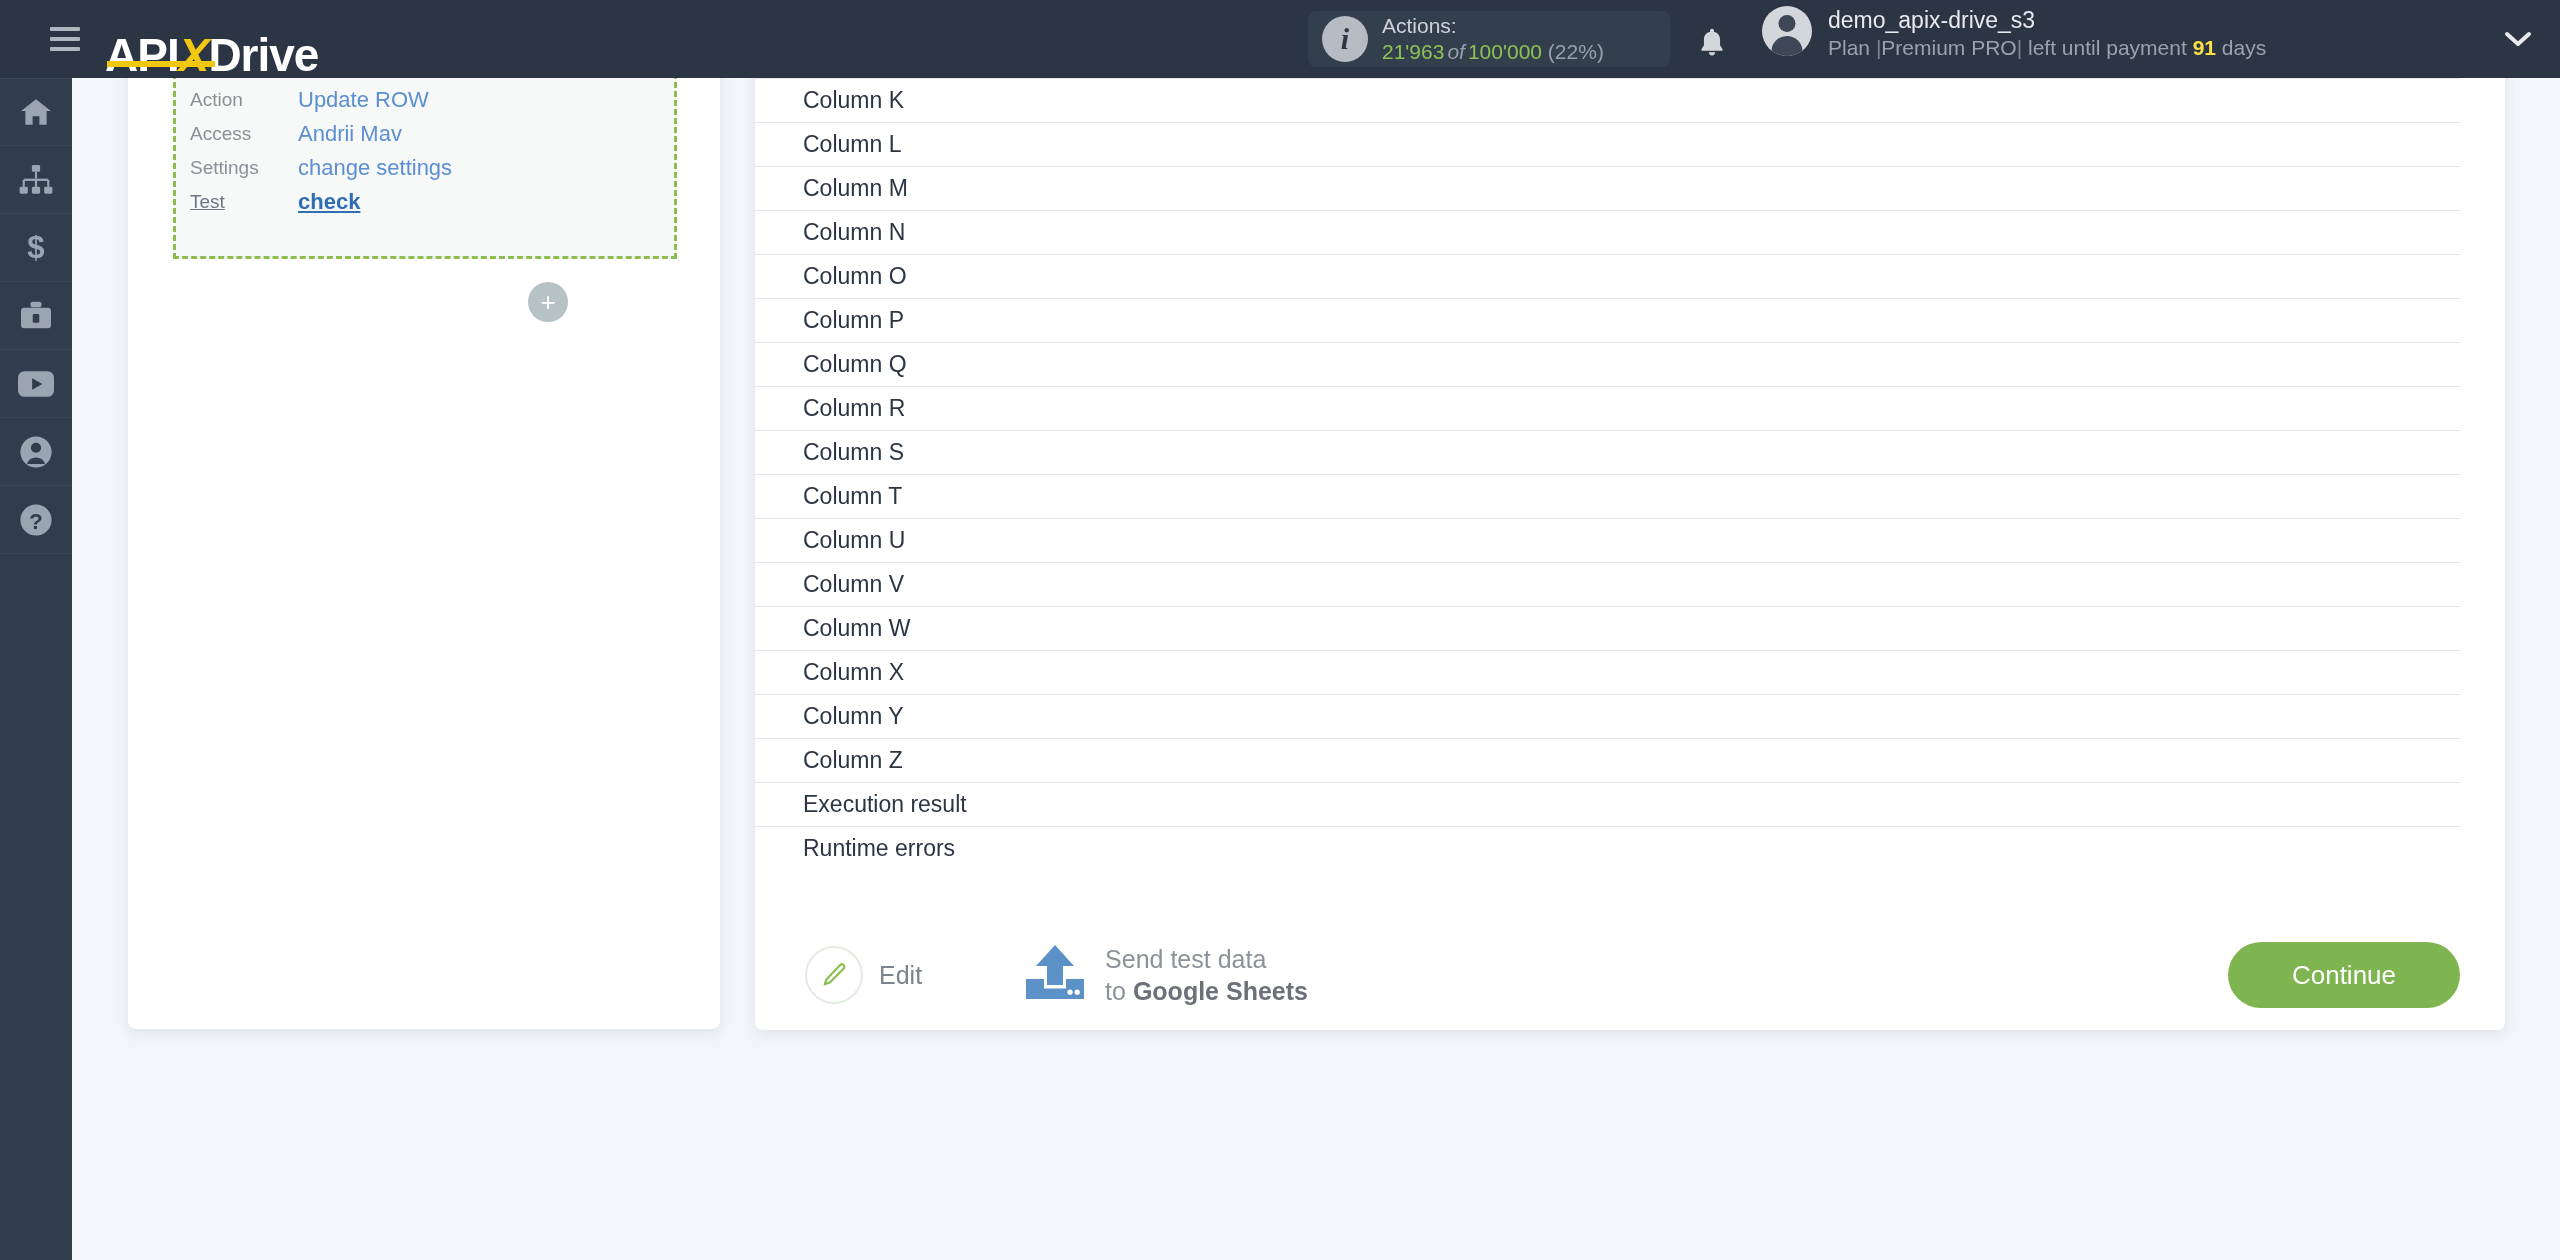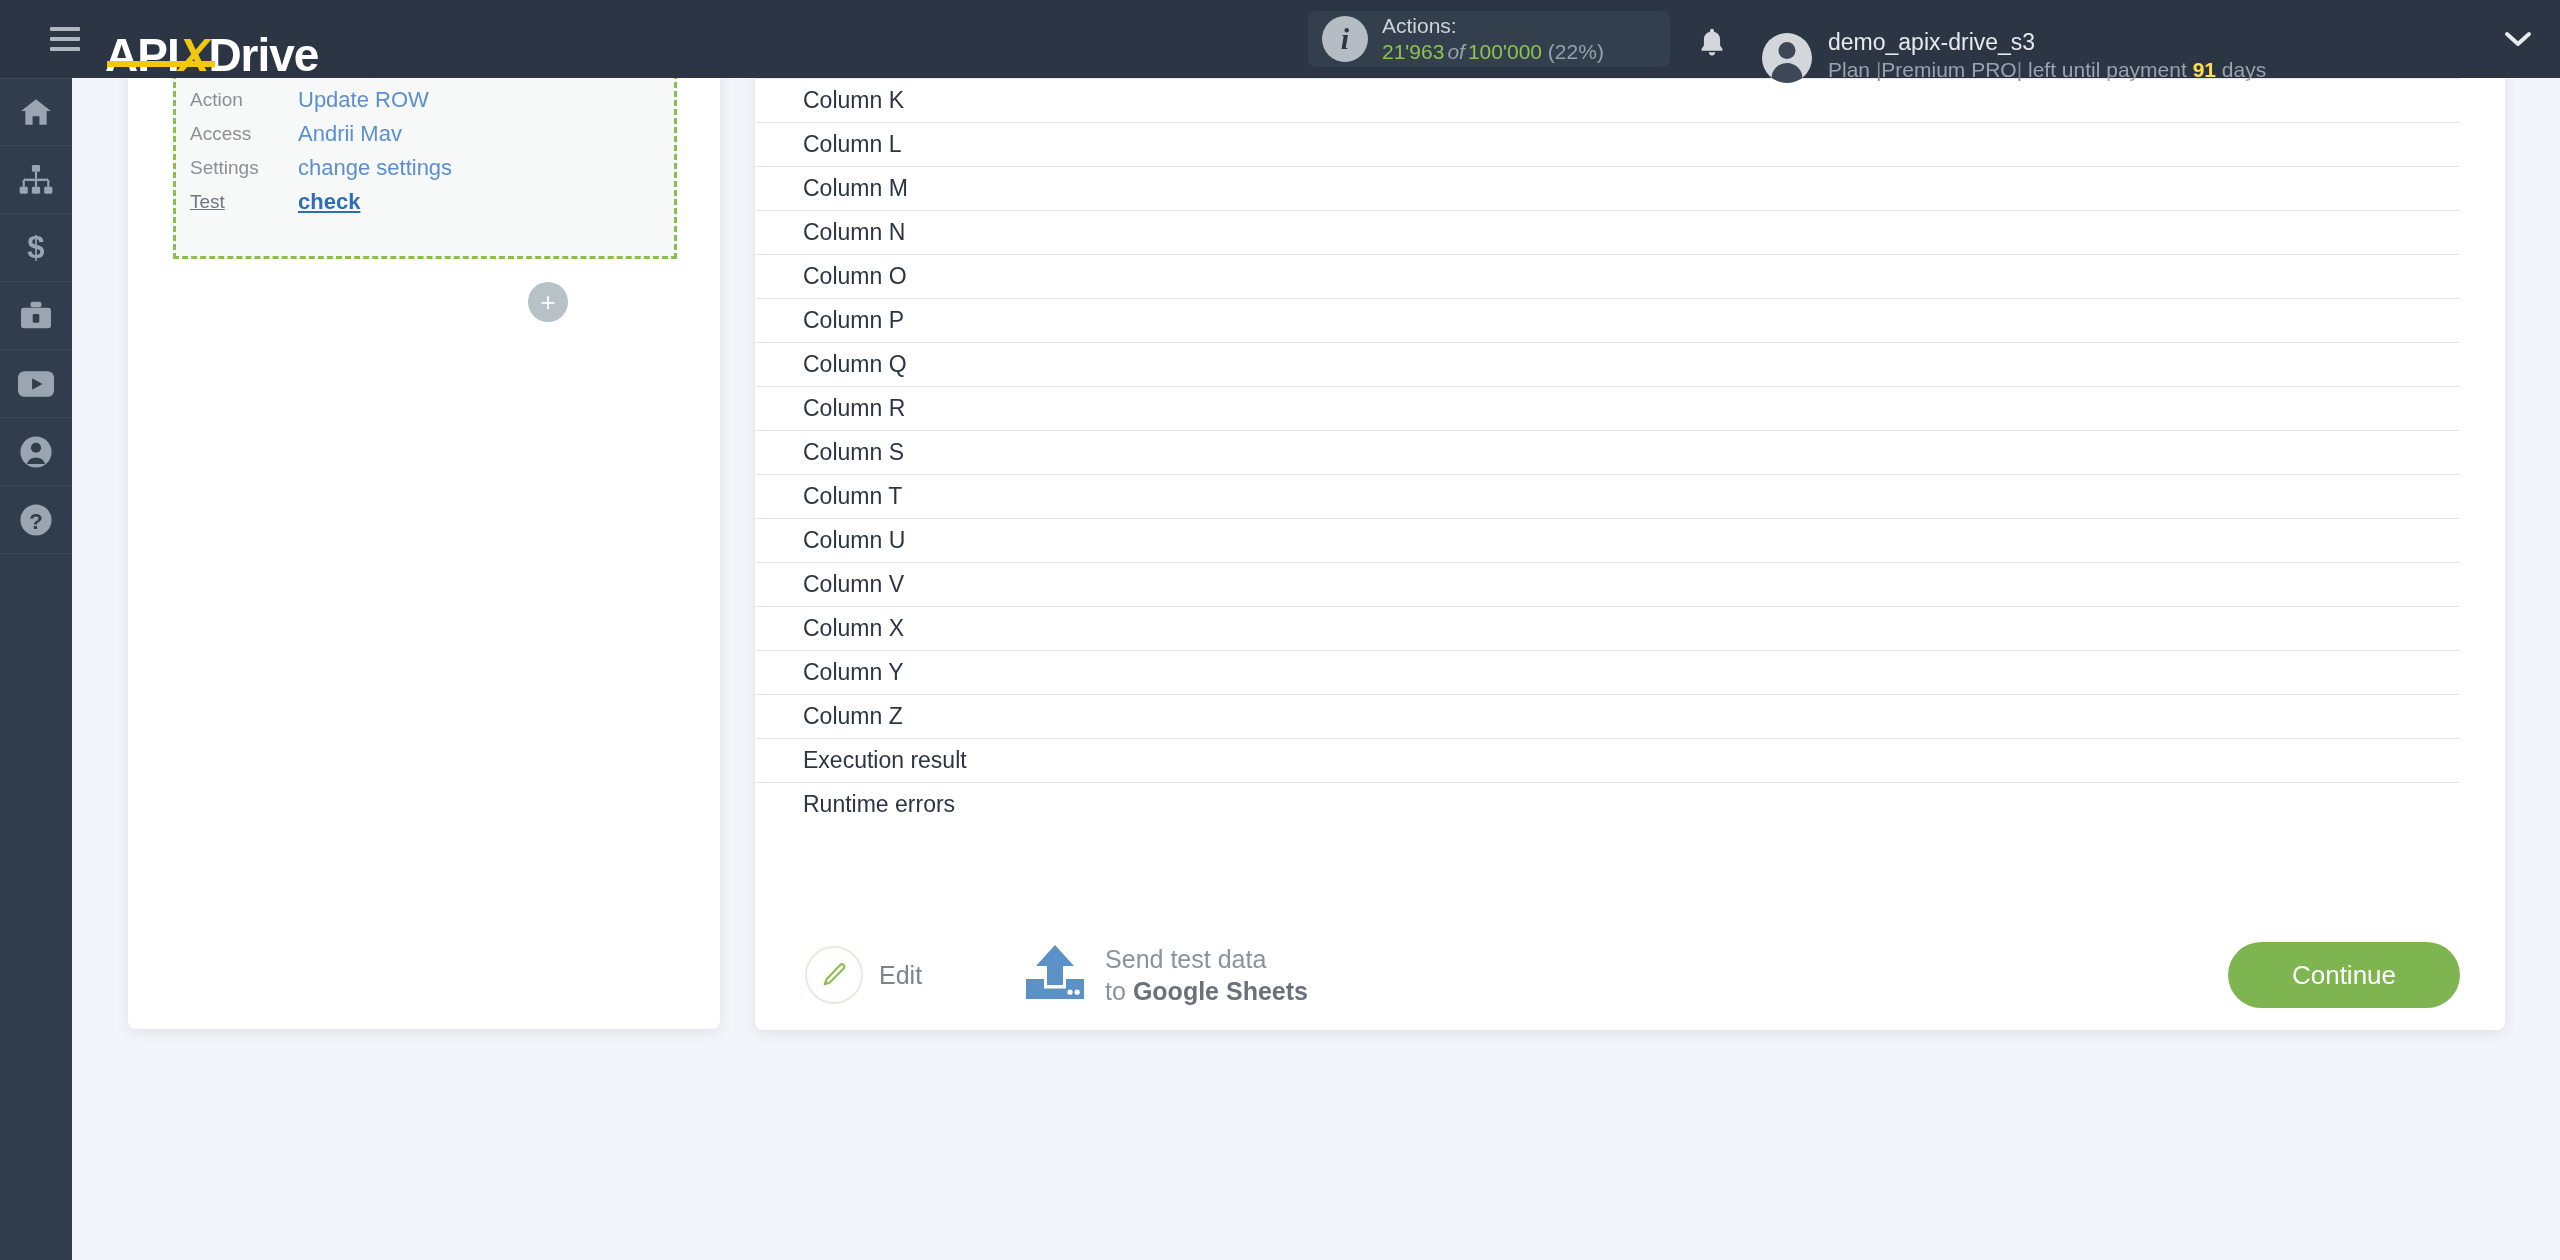--- a/index.html
+++ b/index.html
@@ -63,22 +63,22 @@
   #actions-values { font-size: 21px; color: #8ec153; white-space: nowrap; }
   #actions-values .sep { color: #98a0ac; font-style: italic; padding: 0 3px; }
   #actions-values .pct { color: #98a0ac; }
 
   #bell {
     position: absolute; left: 1695px; top: 26px;
     width: 34px; height: 34px; cursor: pointer;
   }
 
   #account {
-    position: absolute; left: 1762px; top: 28px;
-    display: flex; align-items: flex-end; cursor: pointer;
+    position: absolute; left: 1762px; top: 6px;
+    display: flex; align-items: flex-start; cursor: pointer;
   }
   #avatar {
     width: 50px; height: 50px; border-radius: 50%;
     background: #d3d7dc; position: relative; overflow: hidden;
     flex: 0 0 auto;
   }
   #avatar .head {
     position: absolute; left: 50%; top: 9px;
     transform: translateX(-50%);
     width: 17px; height: 17px; border-radius: 50%; background: #3d4756;
@@ -391,20 +391,23 @@
         <span>Column S</span>
       </div>
       <div class="col-row">
         <span>Column T</span>
       </div>
       <div class="col-row">
         <span>Column U</span>
       </div>
       <div class="col-row">
         <span>Column V</span>
+      </div>
+      <div class="col-row">
+        <span>Column W</span>
       </div>
       <div class="col-row">
         <span>Column X</span>
       </div>
       <div class="col-row">
         <span>Column Y</span>
       </div>
       <div class="col-row">
         <span>Column Z</span>
       </div>

